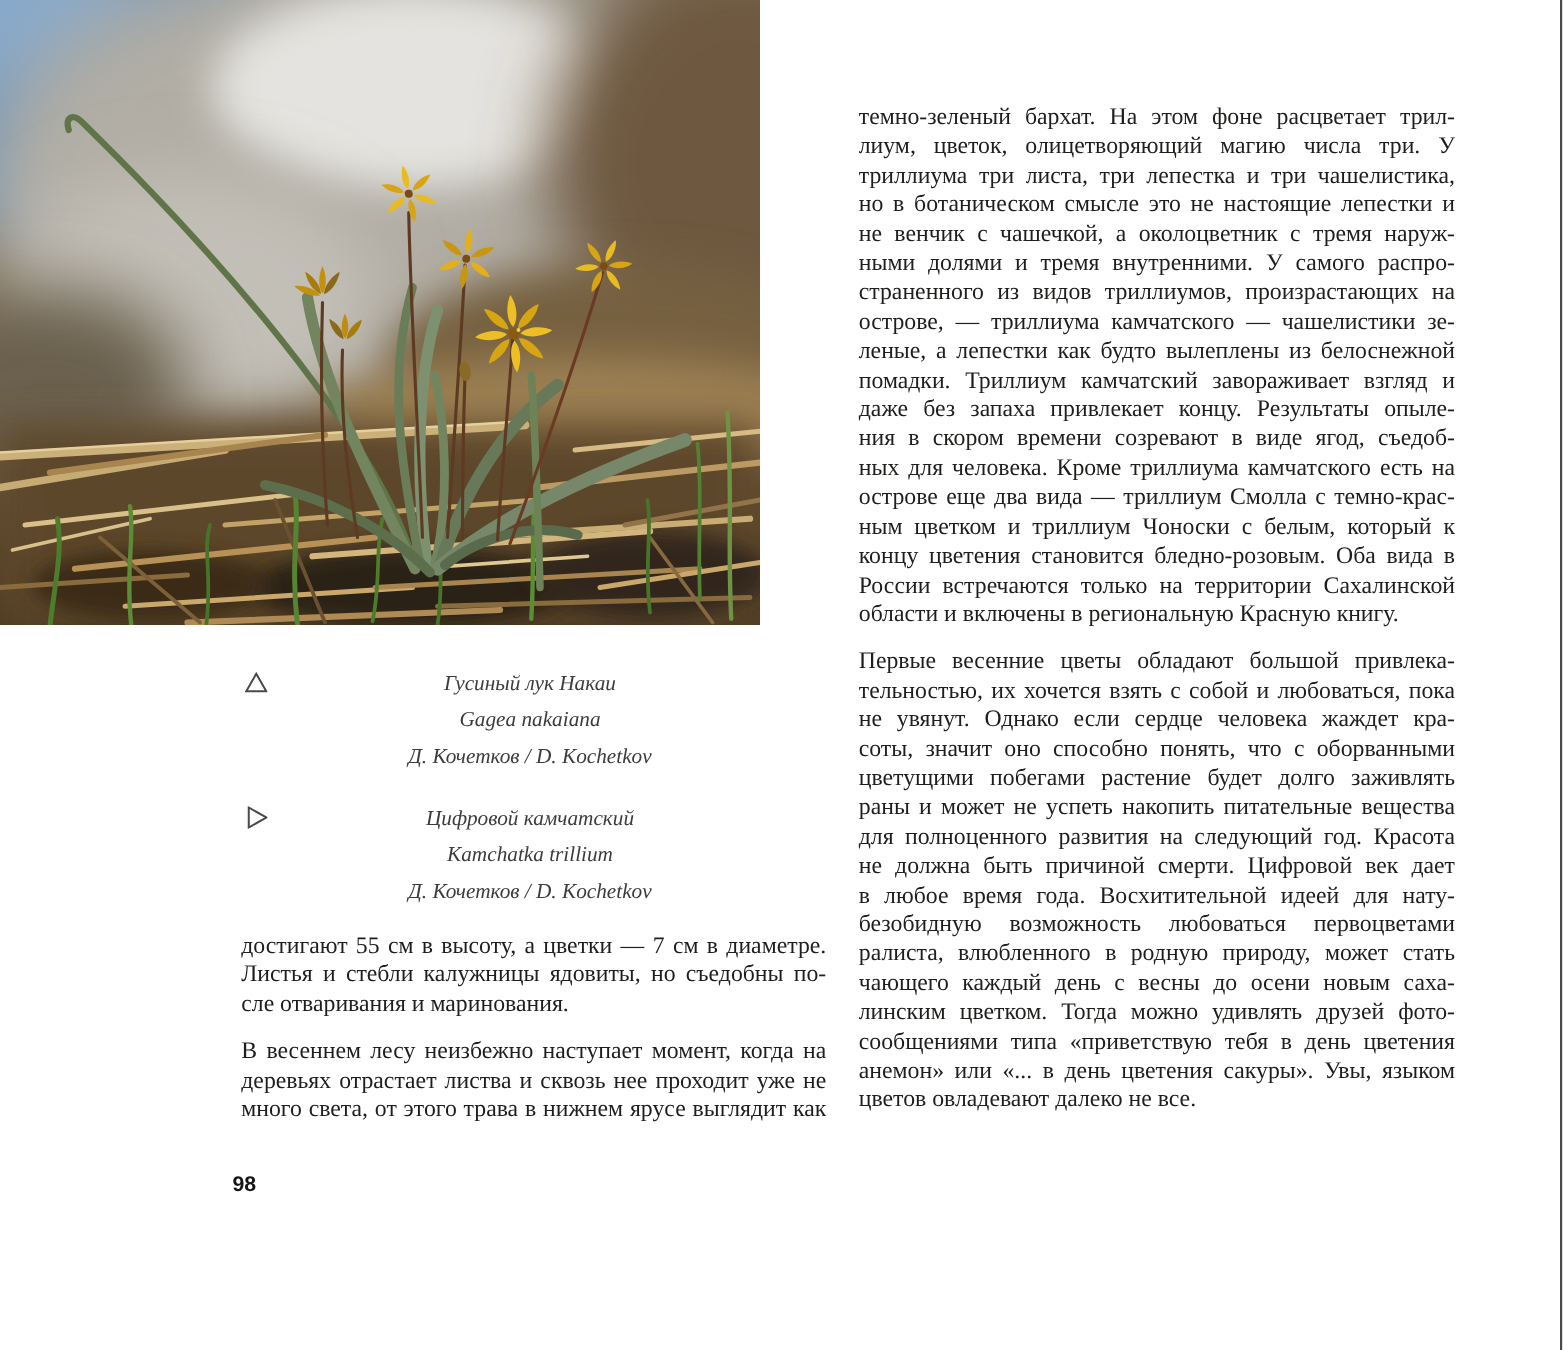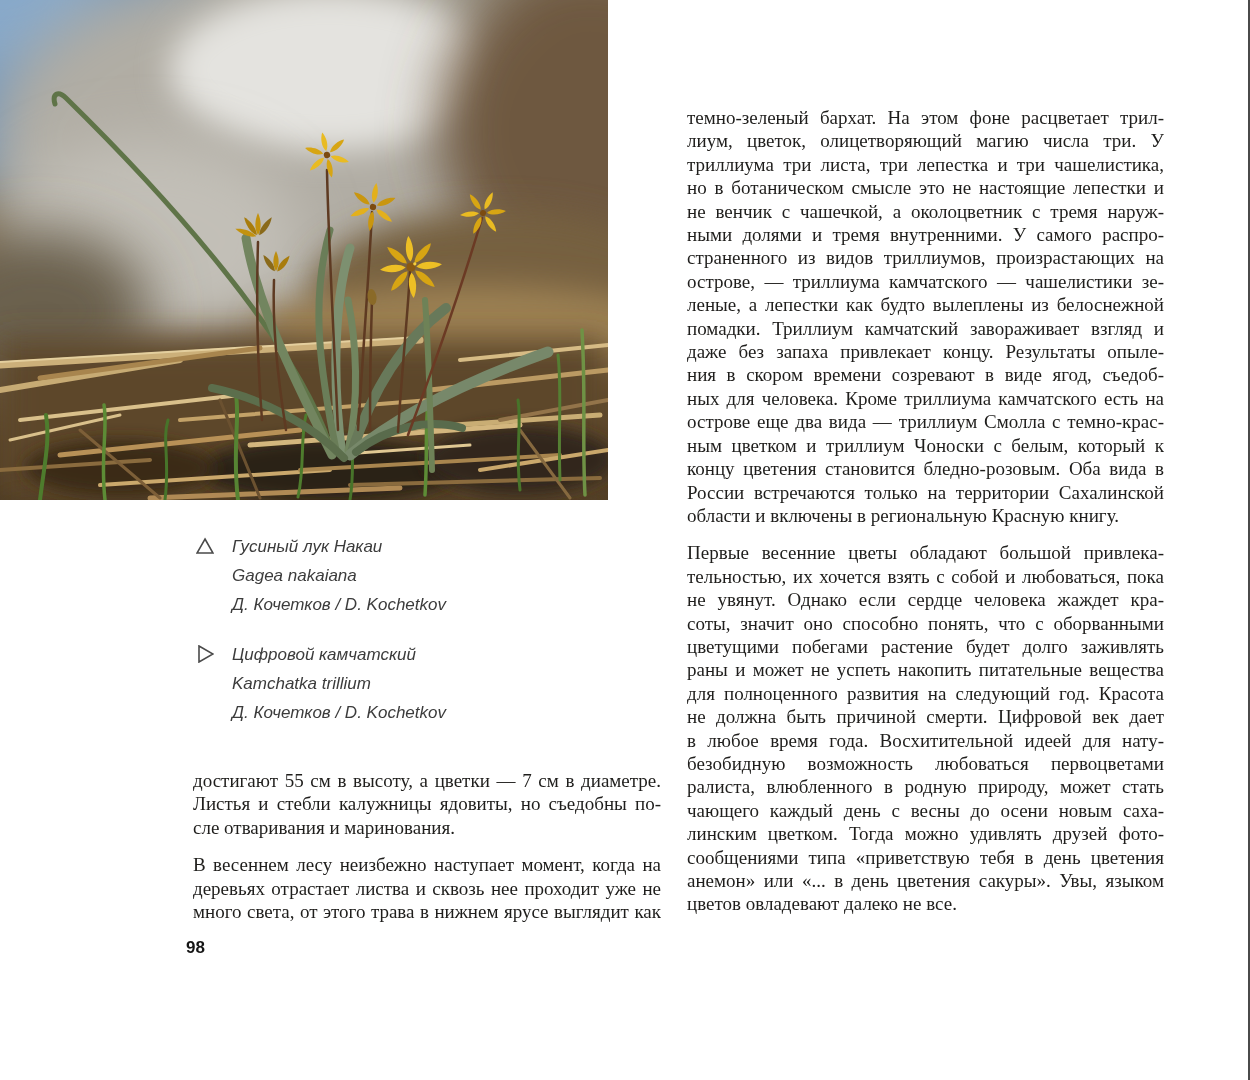--- a/index.html
+++ b/index.html
@@ -7,27 +7,27 @@
     position:relative;width:1250px;height:1080px;background:#ffffff;
     overflow:hidden;font-family:"Liberation Serif",serif;color:#1f1e1c;
   }
   .page-edge{position:absolute;right:0;top:0;width:2px;height:100%;background:#4a4a4a;}
 
   
   .photo{position:absolute;left:0;top:0;width:608px;height:500px;overflow:hidden;background:#7d6a4c;}
   .photo svg{display:block;}
 
   
-  .captions{position:absolute;left:196px;top:532px;width:420px;font-family:Liberation Sans, sans-serif;}
+  .captions{position:absolute;left:196px;top:532px;width:420px;font-family:Liberation Serif, serif;text-align:center;}
   .cap-group{position:relative;padding-left:36px;margin:0 0 21px 0;}
   .cap-marker{position:absolute;left:0;top:5px;}
   .cap-line{margin:0;font-style:italic;font-size:17px;line-height:29px;color:#3c3c3c;}
 
   
-  .col{position:absolute;font-size:19px;line-height:23.4px;margin-top:24px;}
+  .col{position:absolute;font-size:19px;line-height:23.4px;}
   .col-left{left:193px;top:745px;width:468px;}
   .col-right{left:687px;top:82px;width:477px;}
   .para{margin:0 0 14px 0;}
   .tline{text-align:justify;text-align-last:justify;white-space:normal;}
   .tline-last{text-align-last:left;}
 
   .page-number{
     position:absolute;left:186px;top:938px;
     font-family:"Liberation Sans",sans-serif;font-size:17px;font-weight:600;color:#161616;
   }

